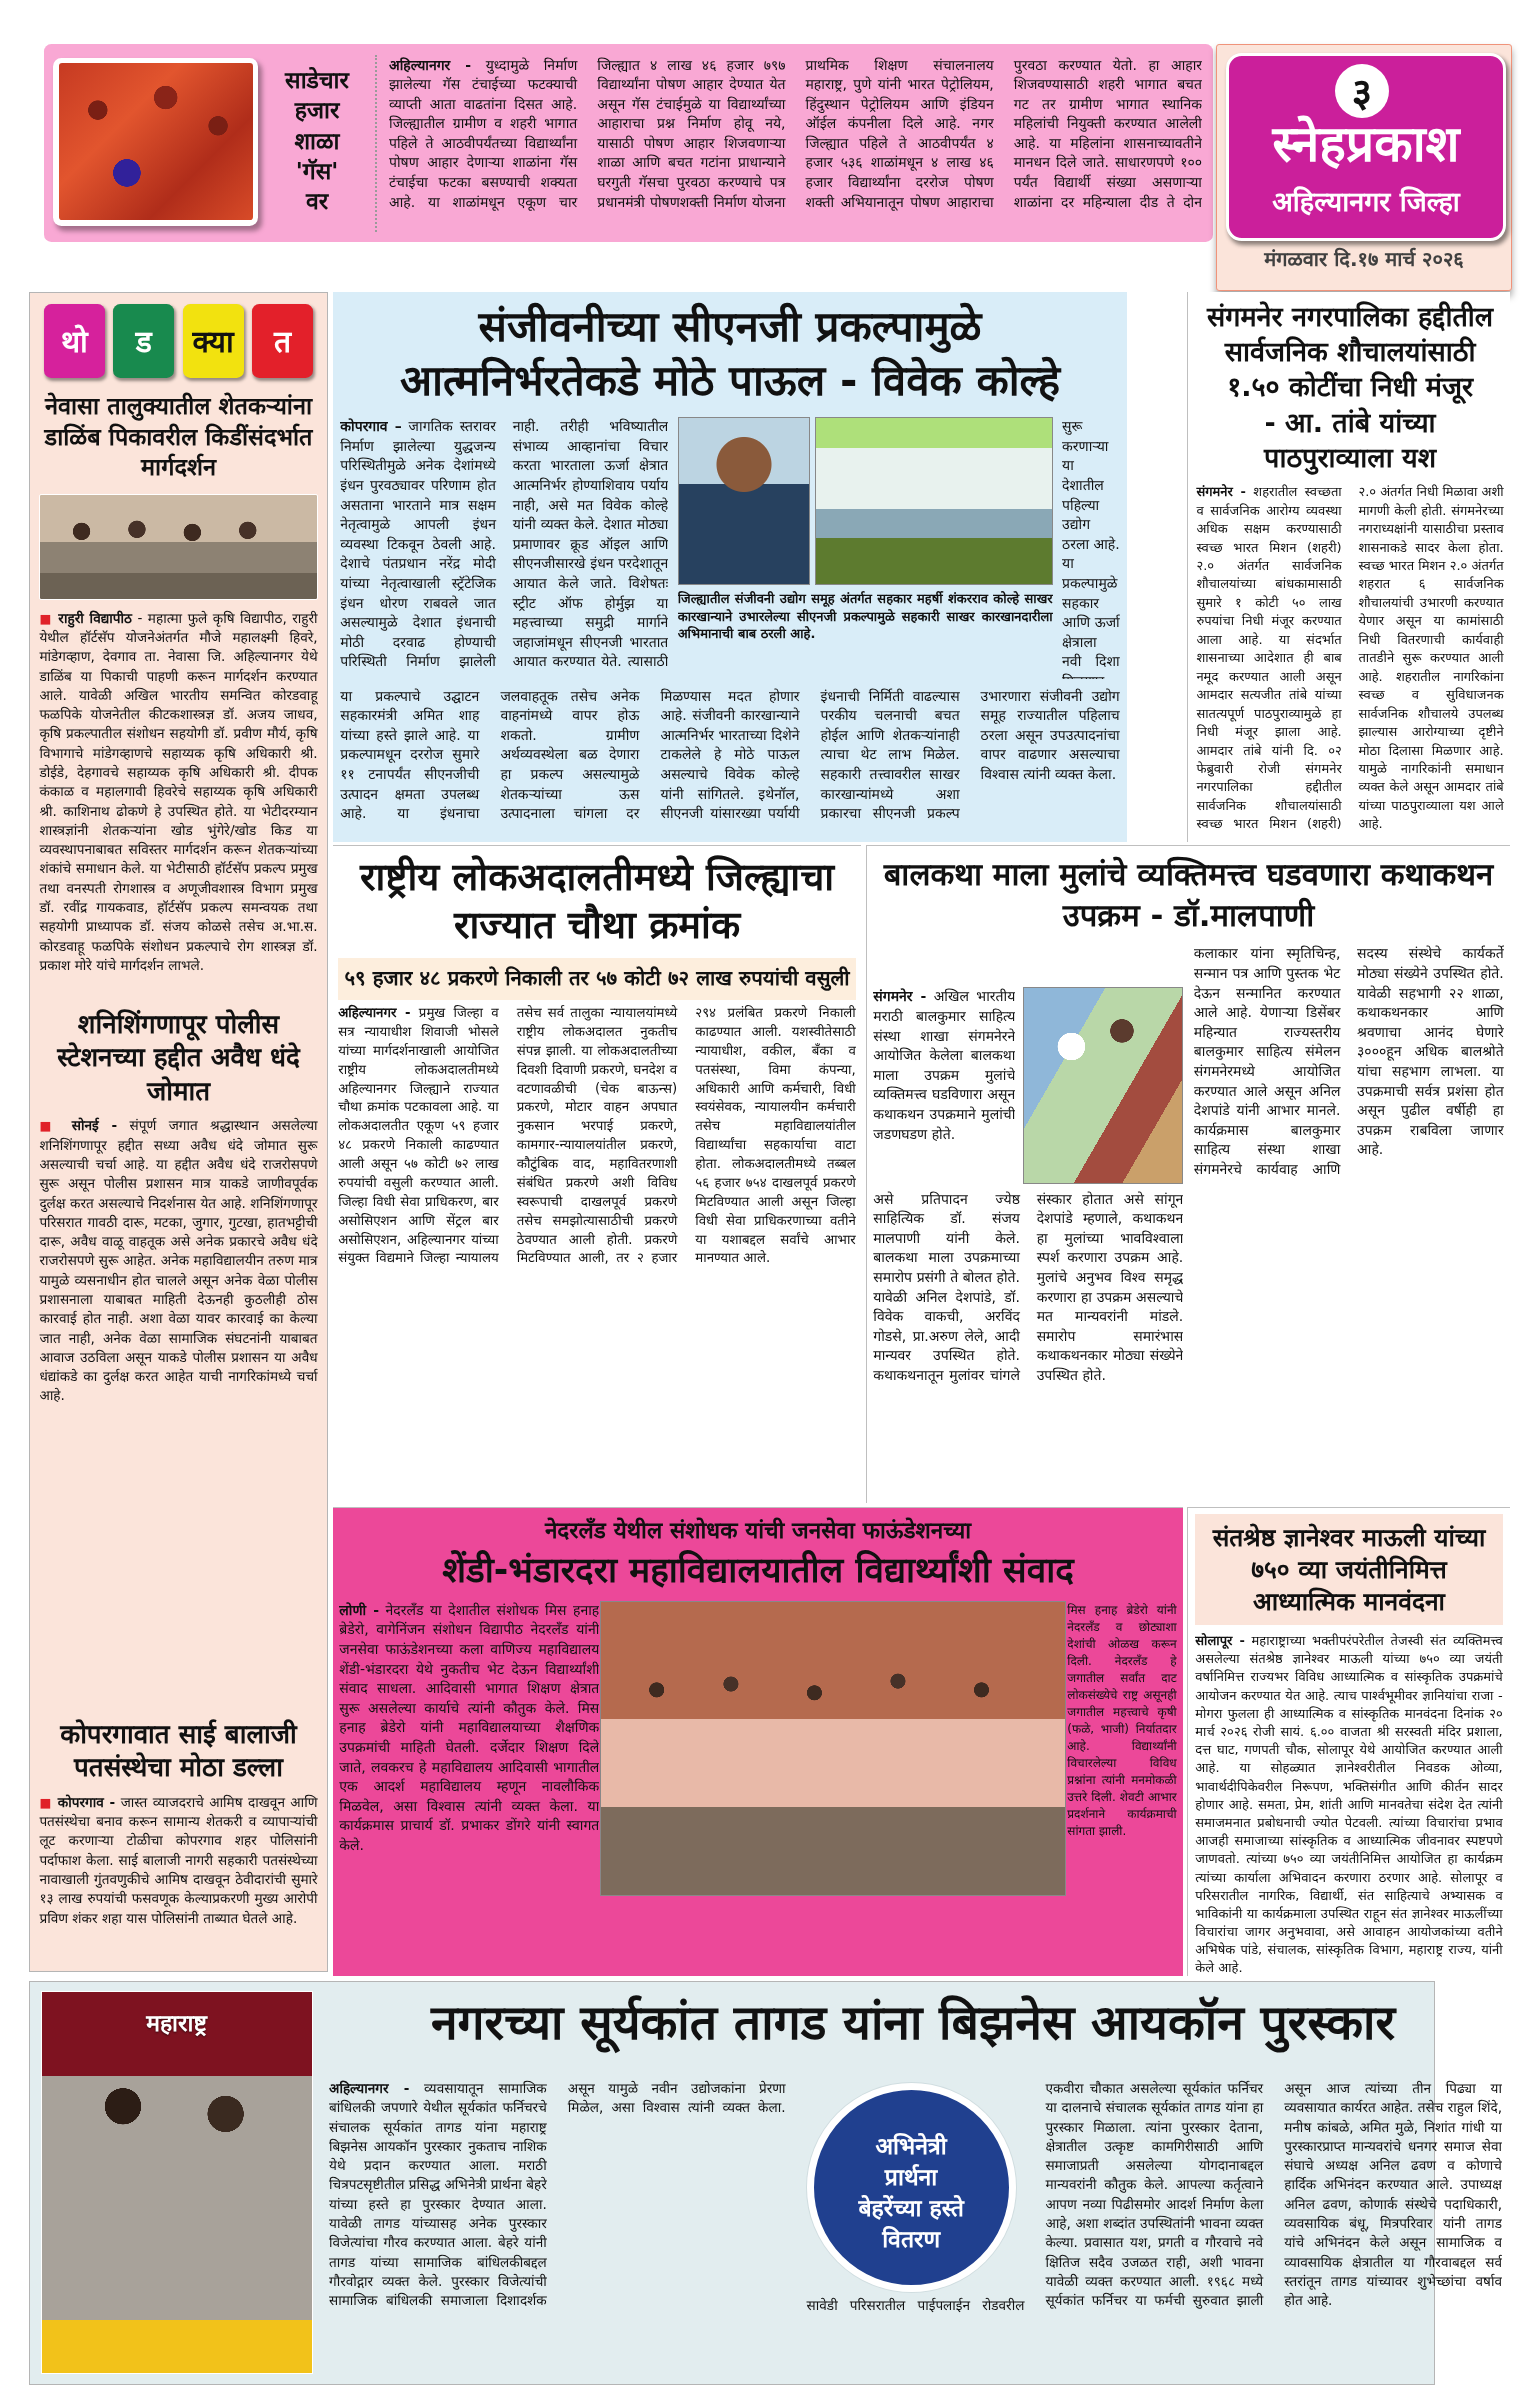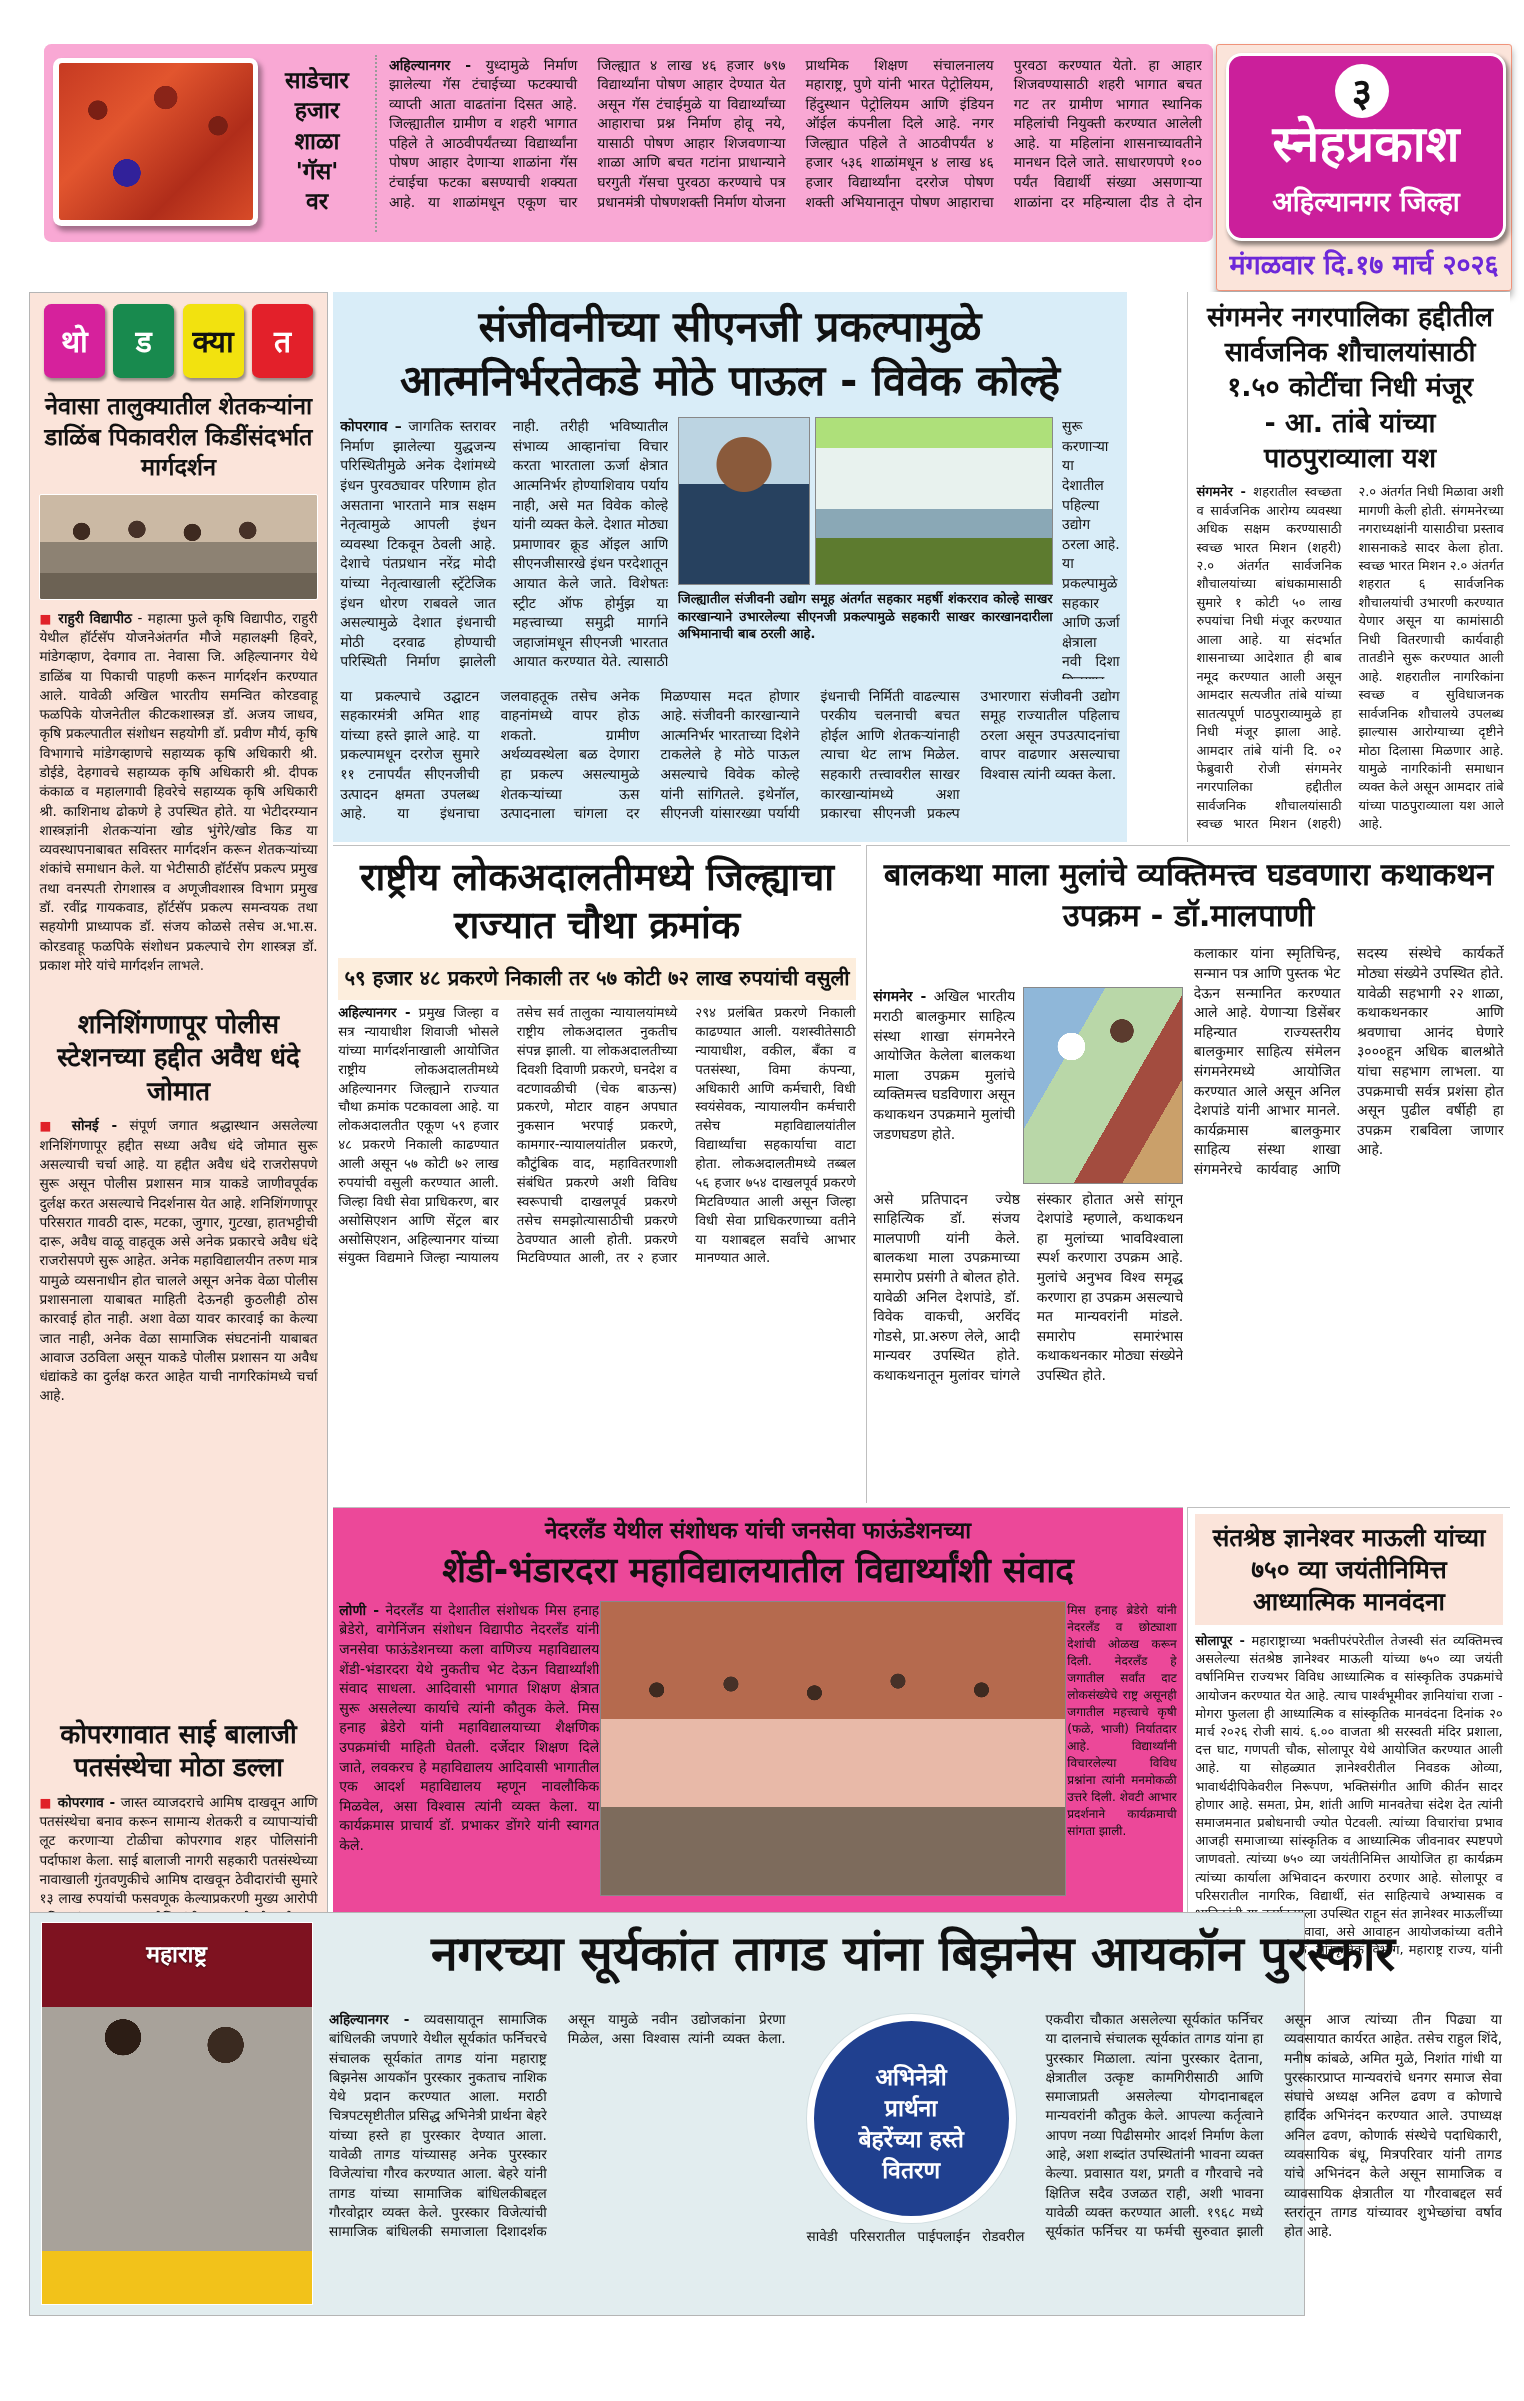--- a/index.html
+++ b/index.html
@@ -33,21 +33,21 @@
 
   
   .mast-panel{left:1216px;top:44px;width:294px;height:245px;background:#fbe4da;
               border:1.6px solid #f0937a;border-radius:3.1px;box-shadow:0 5.2px 7.3px rgba(0,0,0,.35);}
   .mast-box{left:9px;top:8.4px;width:274px;height:182px;background:#cb1f9b;border:3.7px solid #fff;
             border-radius:15.7px;box-shadow:2.6px 3.7px 4.7px rgba(0,0,0,.45);}
   .mast-circle{left:106px;top:7.3px;width:54px;height:54px;background:#fff;border-radius:50%;
                display:flex;align-items:center;justify-content:center;font-size:39px;font-weight:bold;color:#111;}
   .mast-title{left:0;top:62px;width:100%;text-align:center;color:#fff;font-size:50px;font-weight:bold;line-height:1.05;}
   .mast-sub{left:0;top:126px;width:100%;text-align:center;color:#fff;font-size:27px;font-weight:bold;}
-  .mast-date{left:0;top:200px;width:100%;text-align:center;font-size:27px;font-weight:bold;color:#6d28d9;}
+  .mast-date{left:0;top:200px;width:100%;text-align:center;font-size:20px;font-weight:bold;color:#404040;}
 
   
   .brief-col{left:29px;top:292px;width:299px;height:1680px;background:#fbe4da;border:1px solid #b5b5b5;
              box-sizing:border-box;padding:10.5px 9.4px;}
   .tiles{display:flex;gap:8.4px;justify-content:center;}
   .tile{width:61px;height:74px;border-radius:7.3px;display:flex;align-items:center;justify-content:center;
         font-size:30px;font-weight:bold;color:#fff;box-shadow:1.6px 2.1px 3.1px rgba(0,0,0,.4);}
   .brief-headline{margin-top:13.6px;font-size:23.5px;font-weight:bold;text-align:center;line-height:1.3;}
   .brief-photo{margin-top:11.5px;height:104px;border:1.6px solid #fff;border-radius:2.1px;
      background:
@@ -124,21 +124,21 @@
   .neth-right{flex:1;height:100%;font-size:12px;}
 
   
   .dny{left:1187px;top:1507px;width:323px;height:469px;background:#fff;border-left:1px solid #bfbfbf;
        border-top:1px solid #bfbfbf;box-sizing:border-box;padding:6.3px 7.3px;}
   .dny-headline{background:#fbe4da;font-size:24.6px;font-weight:bold;text-align:center;line-height:1.3;
                 padding:7.3px 4.2px;}
   .dny-body{margin-top:7.3px;height:361px;font-size:13px;line-height:1.40;}
 
   
-  .award{left:29px;top:1912px;width:1276px;height:404px;background:#e2edef;border:1px solid #b5b5b5;
+  .award{left:29px;top:1981px;width:1406px;height:404px;background:#e2edef;border:1px solid #b5b5b5;
          box-sizing:border-box;}
   .award-photo{left:10.5px;top:9.4px;width:272px;height:383px;border:1.6px solid #fff;box-sizing:border-box;
      background:
        radial-gradient(circle at 30% 30%,#2c1d15 0 18px,transparent 18.3px),
        radial-gradient(circle at 68% 32%,#3a2a20 0 18px,transparent 18.3px),
        linear-gradient(180deg,#7e1220 0 22%,#a8a29a 22% 86%,#f2c21a 86%);}
   .award-banner{position:absolute;left:0;top:13.6px;width:100%;text-align:center;color:#fff;
                 font-size:23px;font-weight:bold;text-shadow:0 1px 2.1px rgba(0,0,0,.6);}
   .award-headline{left:293px;top:8.4px;width:1180px;height:78px;font-size:48px;font-weight:bold;
                   text-align:center;line-height:1.35;}

